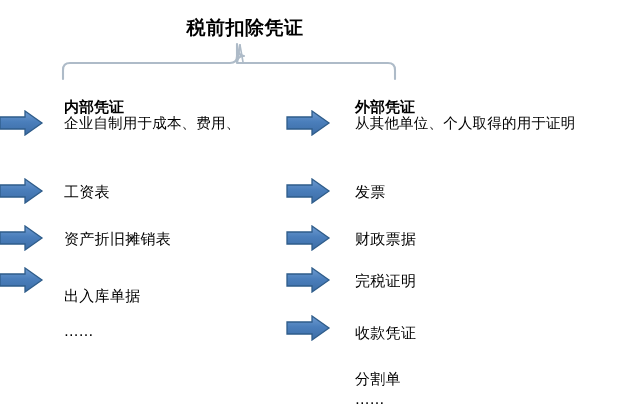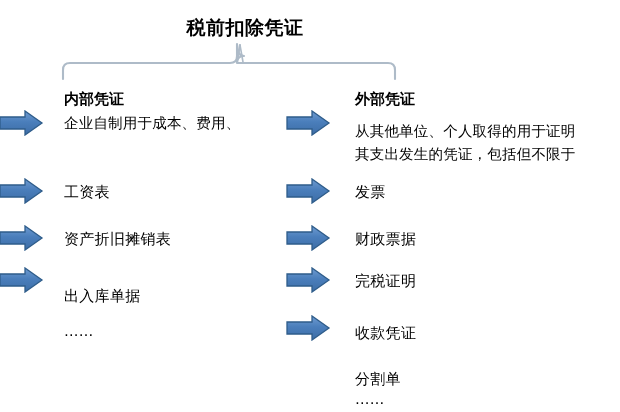--- a/index.html
+++ b/index.html
@@ -53,32 +53,33 @@
   }
   .col-internal { left: 64px; width: 215px; }
   .col-external { left: 355px; width: 250px; }
 
   .head {
     position: absolute;
     font-size: 15px;
     font-weight: bold;
     line-height: 18px;
     white-space: nowrap;
+    margin-top: 8px;
   }
   .col-internal .head { top: 90px; }
   .col-external .head { top: 90px; }
 
   .desc {
     position: absolute;
     font-size: 14.5px;
     line-height: 23px;
     letter-spacing: 0.2px;
   }
   .col-internal .desc { top: 112px; width: 210px; }
-  .col-external .desc { top: 120px; width: 250px; font-family: Liberation Serif, serif; }
+  .col-external .desc { top: 112px; width: 250px; font-family: Liberation Serif, serif; }
 
   .item {
     position: absolute;
     font-size: 15px;
     line-height: 19px;
     letter-spacing: 0.3px;
     white-space: nowrap;
   }
 
   .ellipsis {
@@ -153,21 +154,20 @@
     <div class="item li-0">工资表</div>
     <div class="item li-1">资产折旧摊销表</div>
     <div class="item li-2">出入库单据</div>
     <div class="ellipsis li-3">……</div>
   </div>
 
   <div class="col col-external">
     <div class="head">外部凭证</div>
     <div class="desc">
       <div>从其他单位、个人取得的用于证明</div>
-      <div>其支出发生的凭证，包括但不限于</div>
     </div>
     <div class="item ri-0">发票</div>
     <div class="item ri-1">财政票据</div>
     <div class="item ri-2">完税证明</div>
     <div class="item ri-3">收款凭证</div>
     <div class="item ri-4">分割单</div>
     <div class="ellipsis ri-5">……</div>
   </div>
 
   <div class="arrow arrow-left a-0">

